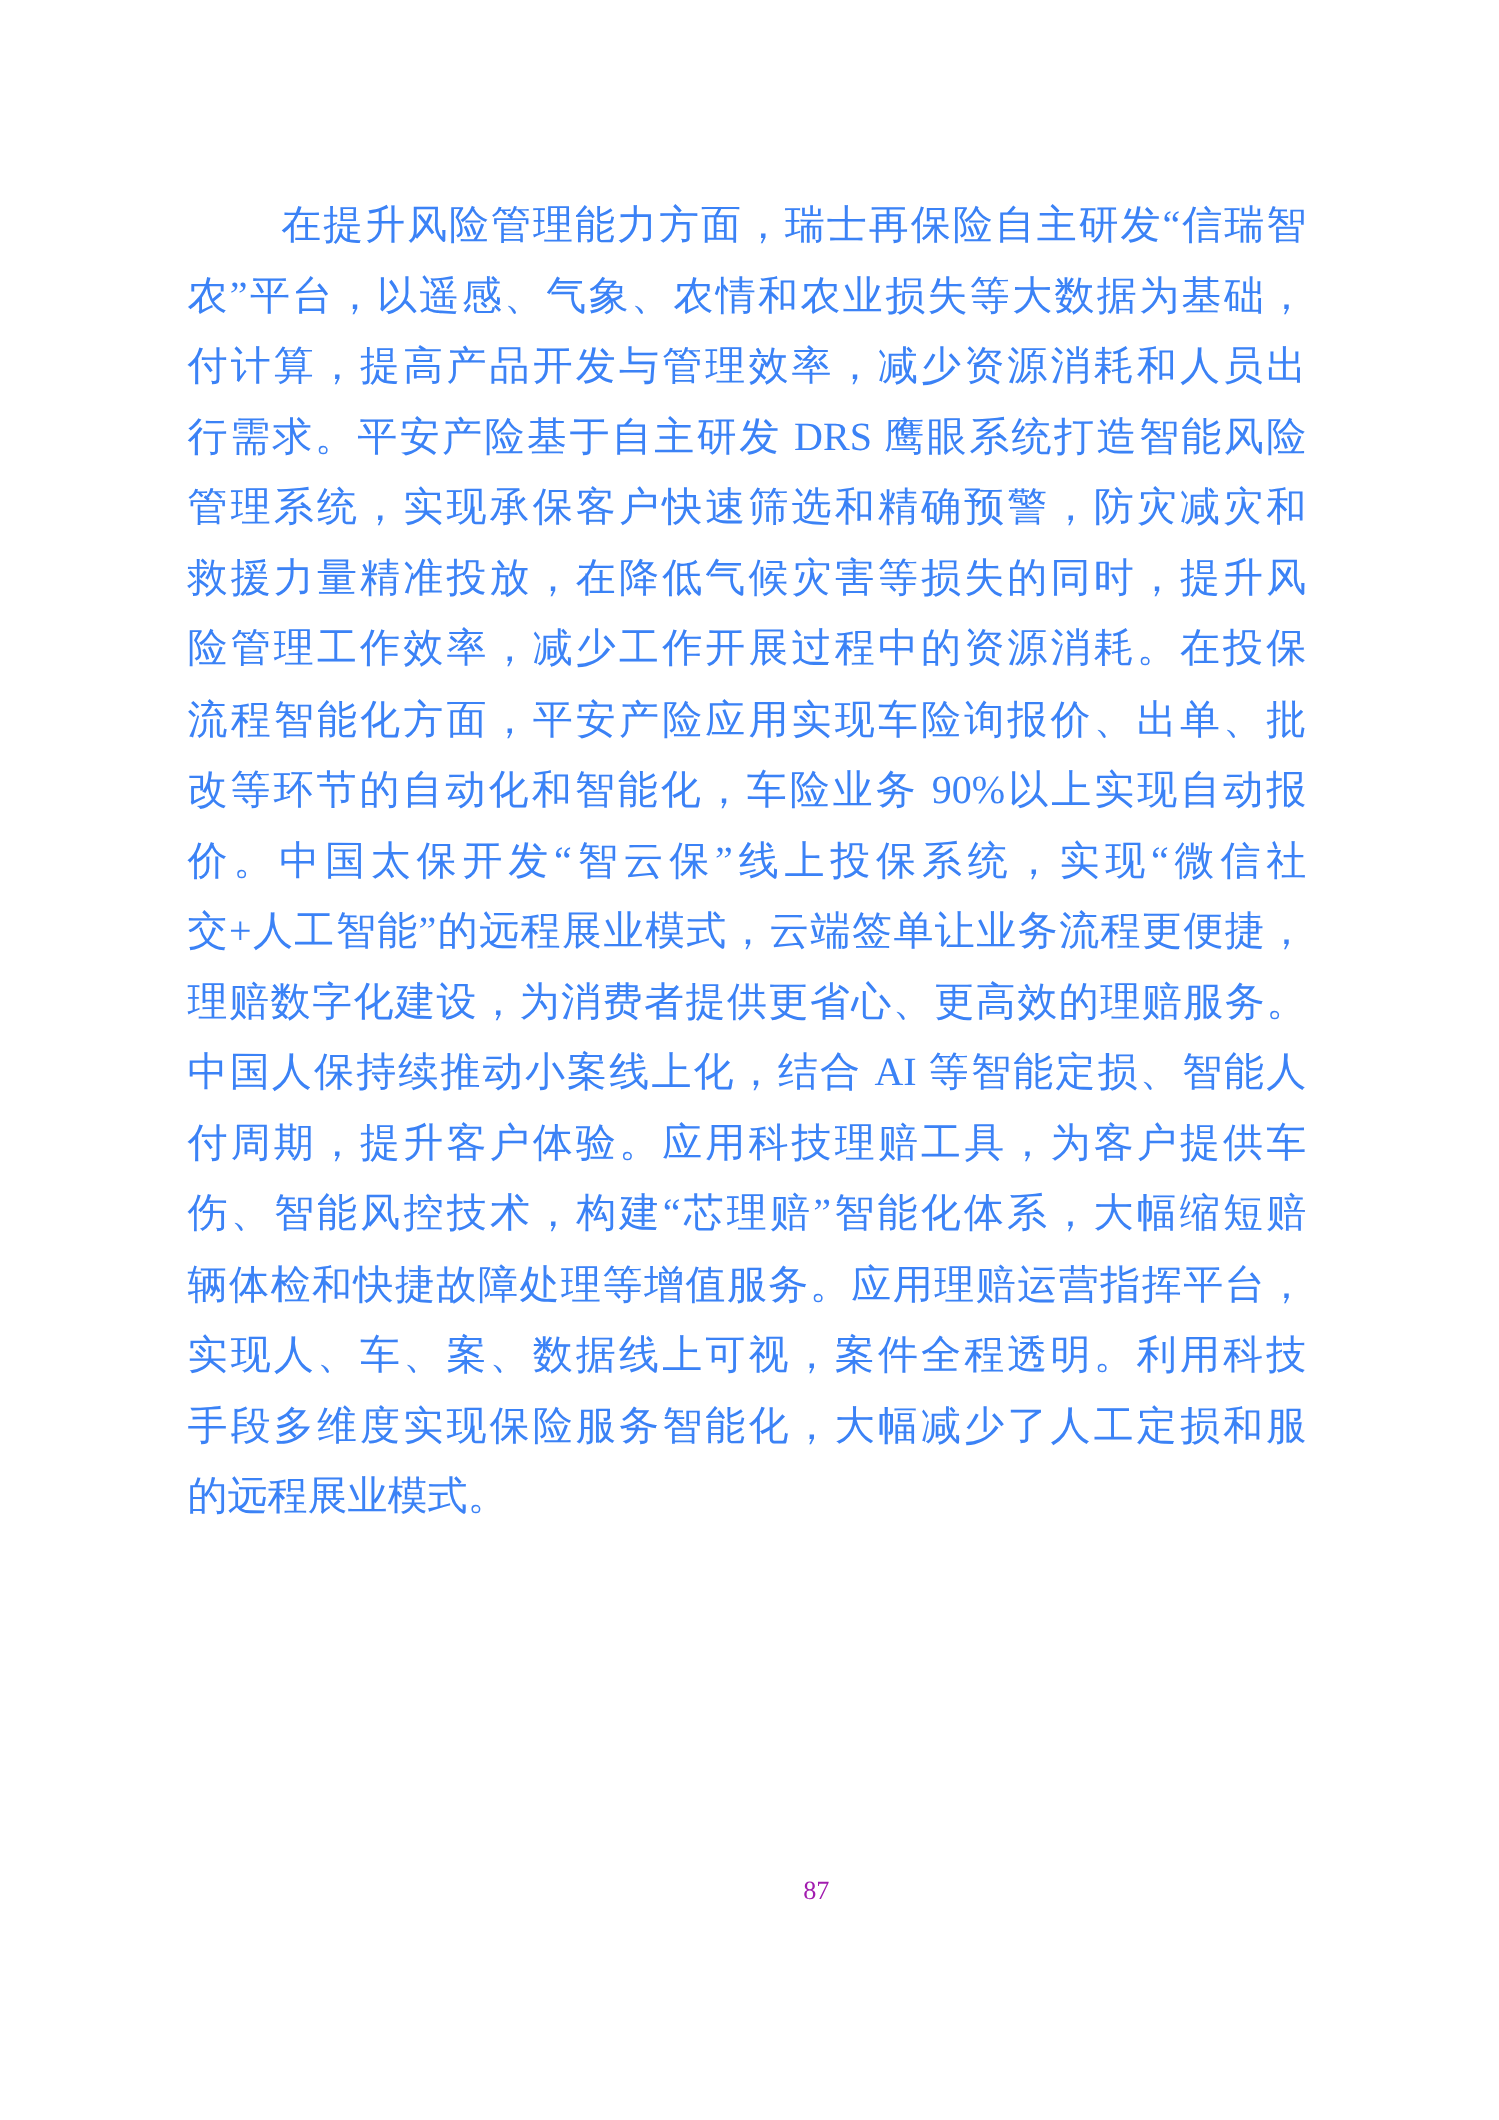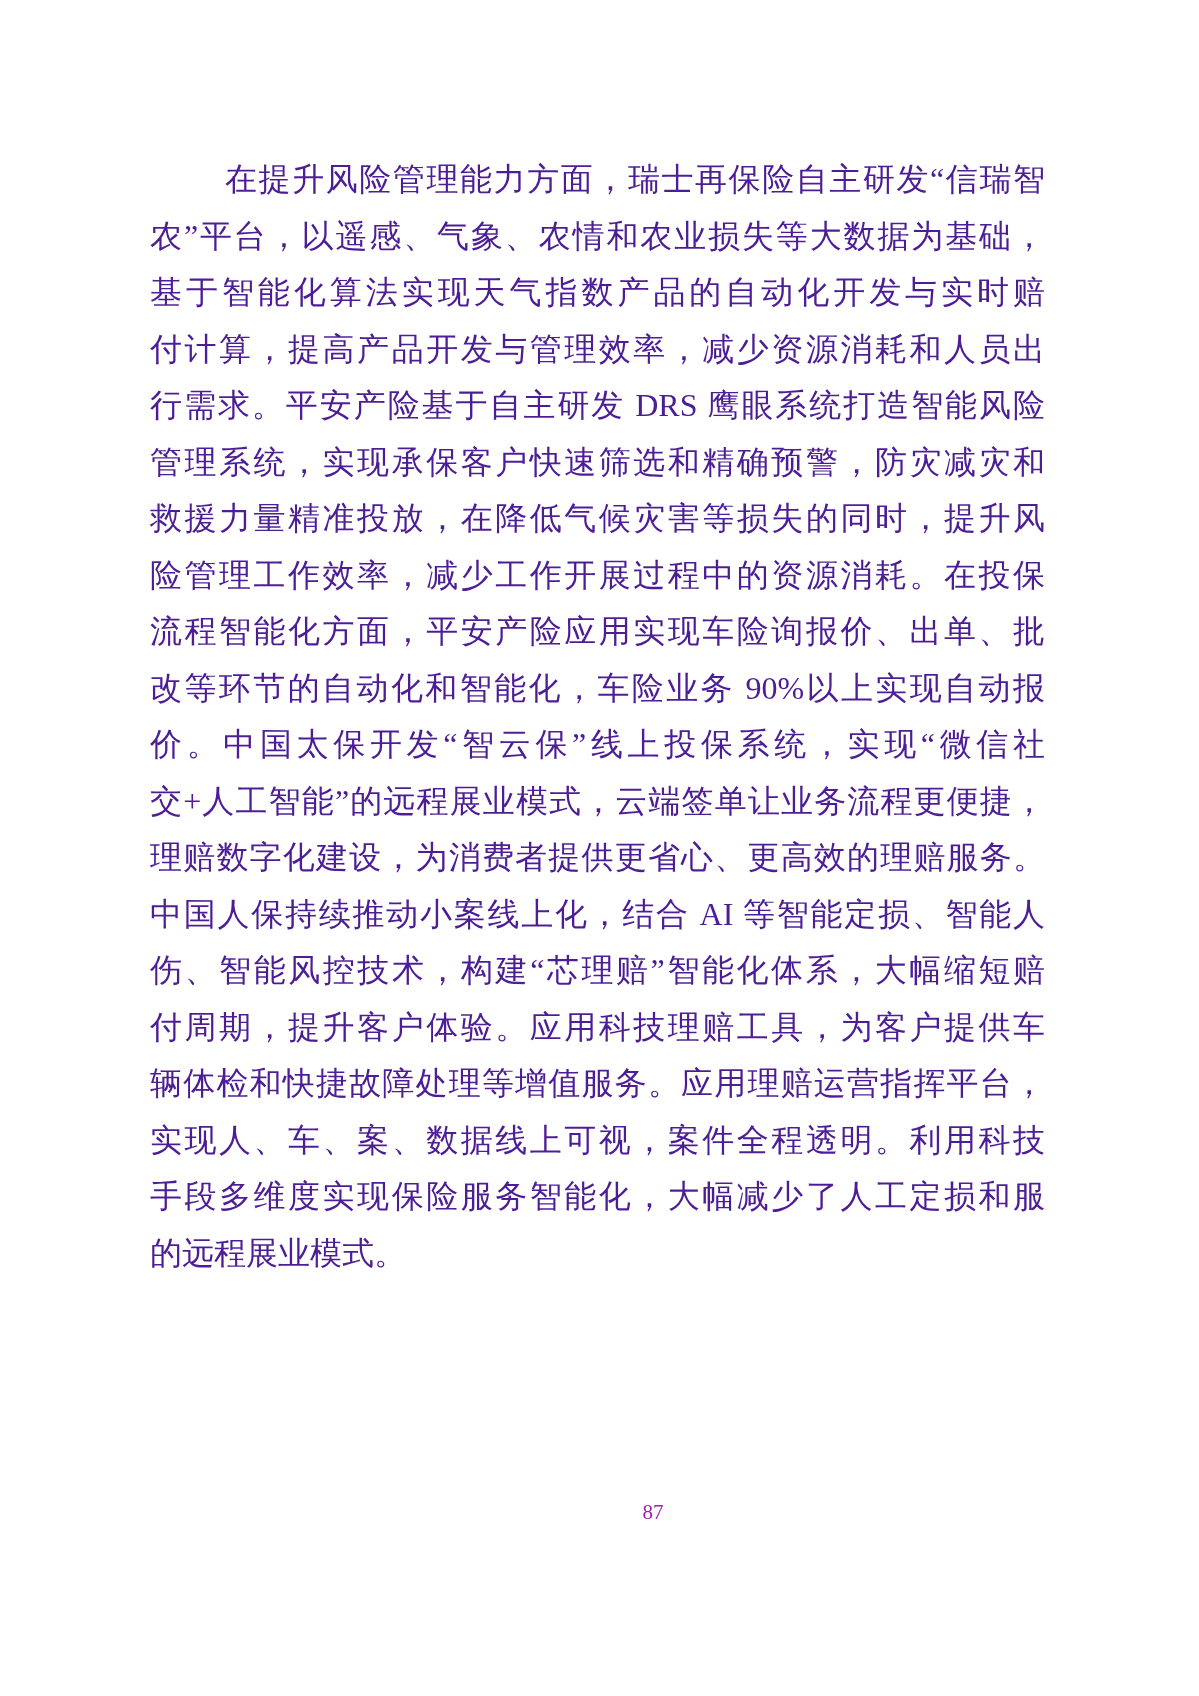--- a/index.html
+++ b/index.html
@@ -19,21 +19,21 @@
   .paragraph {
     position: absolute;
     left: 150px;
     top: 151px;
     width: 895px;
   }
   .line {
     font-size: 32px;
     line-height: 56.5px;
     height: 56.5px;
-    color: #4c1d95;
+    color: #3b82f6;
     text-align: justify;
     text-align-last: justify;
     text-justify: inter-character;
     font-weight: 400;
     letter-spacing: 0;
   }
   .line.first {
     padding-left: 75px;
   }
   .line.last {
@@ -51,33 +51,32 @@
     margin-left: 37px;
   }
 </style>
 </head>
 <body>
 
 <div class="doc-page">
   <div class="paragraph">
       <div class="line first">在提升风险管理能力方面，瑞士再保险自主研发“信瑞智</div>
       <div class="line">农”平台，以遥感、气象、农情和农业损失等大数据为基础，</div>
-      <div class="line">基于智能化算法实现天气指数产品的自动化开发与实时赔</div>
       <div class="line">付计算，提高产品开发与管理效率，减少资源消耗和人员出</div>
       <div class="line">行需求。平安产险基于自主研发 DRS 鹰眼系统打造智能风险</div>
       <div class="line">管理系统，实现承保客户快速筛选和精确预警，防灾减灾和</div>
       <div class="line">救援力量精准投放，在降低气候灾害等损失的同时，提升风</div>
       <div class="line">险管理工作效率，减少工作开展过程中的资源消耗。在投保</div>
       <div class="line">流程智能化方面，平安产险应用实现车险询报价、出单、批</div>
       <div class="line">改等环节的自动化和智能化，车险业务 90%以上实现自动报</div>
       <div class="line">价。中国太保开发“智云保”线上投保系统，实现“微信社</div>
       <div class="line">交+人工智能”的远程展业模式，云端签单让业务流程更便捷，</div>
       <div class="line">理赔数字化建设，为消费者提供更省心、更高效的理赔服务。</div>
       <div class="line">中国人保持续推动小案线上化，结合 AI 等智能定损、智能人</div>
+      <div class="line">付周期，提升客户体验。应用科技理赔工具，为客户提供车</div>
       <div class="line">伤、智能风控技术，构建“芯理赔”智能化体系，大幅缩短赔</div>
-      <div class="line">付周期，提升客户体验。应用科技理赔工具，为客户提供车</div>
       <div class="line">辆体检和快捷故障处理等增值服务。应用理赔运营指挥平台，</div>
       <div class="line">实现人、车、案、数据线上可视，案件全程透明。利用科技</div>
       <div class="line">手段多维度实现保险服务智能化，大幅减少了人工定损和服</div>
       <div class="line last">的远程展业模式。</div>
     </div>
   <div class="page-number">87</div>
 </div>
 
 </body></html>

